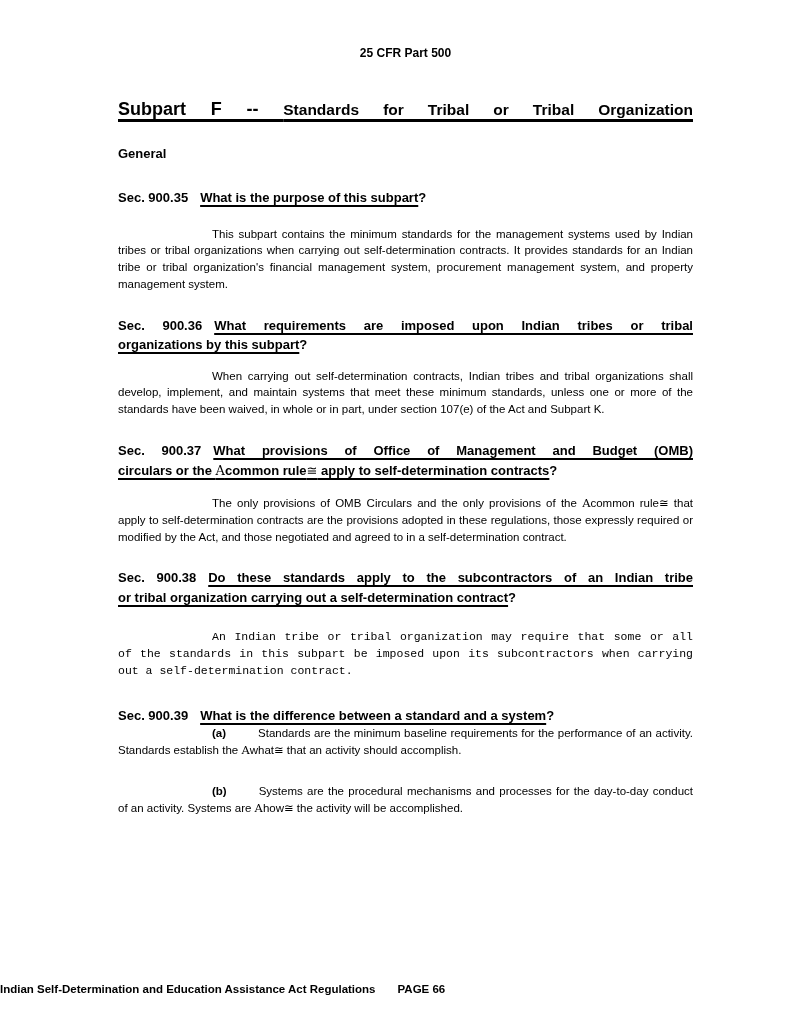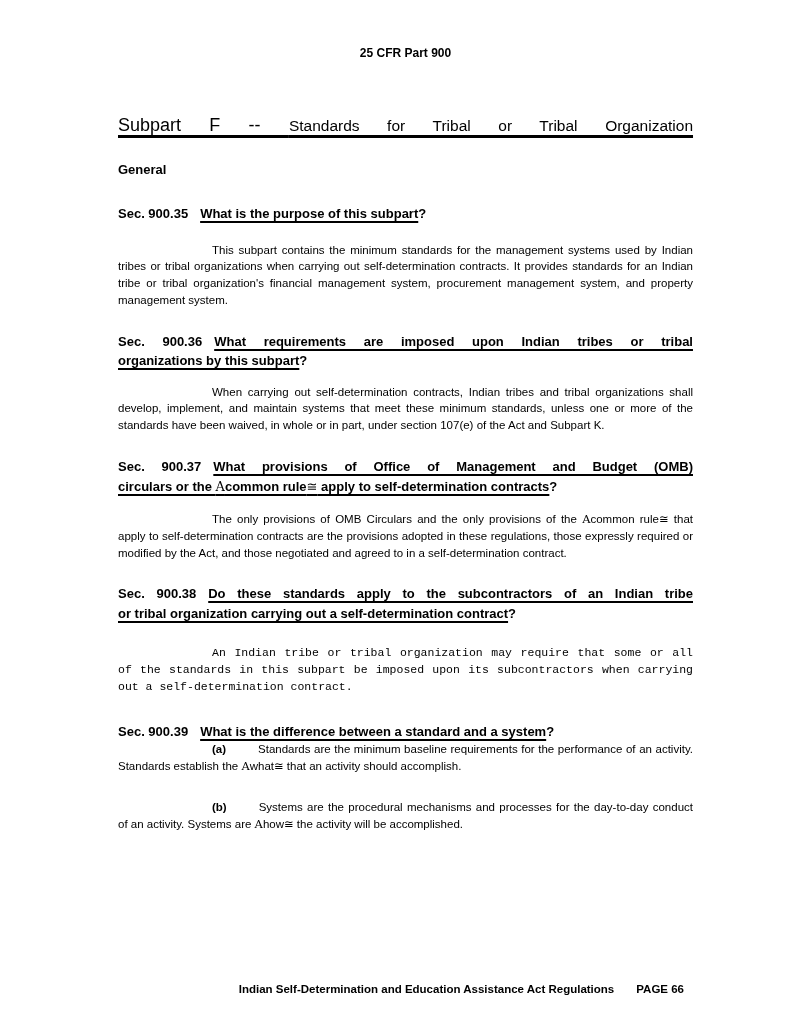--- a/index.html
+++ b/index.html
@@ -13,21 +13,21 @@
     position: absolute; left: 0; top: 0; width: 800px; height: 1035px;
     background: #ffffff;
   }
   .content { position: absolute; left: 118px; top: 0; width: 575px; }
 
   .running-header {
     margin-top: 46px; text-align: center;
     font-weight: bold; font-size: 12px; line-height: 14px;
   }
 
-  .doc-title { margin-top: 52px; font-weight: normal; }
+  .doc-title { margin-top: 36px; font-weight: bold; }
   .title-line1 { text-align: justify; text-align-last: justify; }
   .title-line { font-size: 15.5px; line-height: 26px; }
   .doc-title .big { font-size: 18px; }
   .doc-title .u {
     text-decoration: underline;
     text-decoration-thickness: 2.5px;
     text-underline-offset: 3.5px;
   }
 
   .general { margin-top: 24px; font-weight: bold; font-size: 13px; line-height: 14px; }
@@ -57,31 +57,31 @@
   .m-h37 { margin-top: 23px; }
   .m-p37 { margin-top: 15px; }
   .m-h38 { margin-top: 23px; }
   .m-p38 { margin-top: 22px; font-family: Liberation Mono, monospace; }
   .m-h39 { margin-top: 26px; }
   .m-pa  { }
   .m-pb  { margin-top: 24px; }
 
   .footer {
     position: absolute; left: 0; top: 982px; width: 684px;
-    text-align: right; font-weight: bold; font-size: 11.5px; line-height: 14px;
+    text-align: left; font-weight: bold; font-size: 11.5px; line-height: 14px;
   }
   .footer-gap { display: inline-block; width: 22px; }
 </style>
 </head>
 <body>
 
 <div class="page">
   <div class="content">
 
-    <div class="running-header">25 CFR Part 900</div>
+    <div class="running-header">25 CFR Part 500</div>
 
     <div class="doc-title">
       <div class="title-line1 title-line"><span class="u"><span class="big">Subpart F -- </span><span>Standards for Tribal or Tribal Organization</span></span></div>
     </div>
 
     <div class="general">General</div>
 
     <section>
       <h2 class="m-h35"><span>Sec. 900.35</span><span class="numgap"></span><span class="q">What is the purpose of this subpart</span><span>?</span></h2>
       <p class="body m-p35">This subpart contains the minimum standards for the management systems used by Indian tribes or tribal organizations when carrying out self-determination contracts. It provides standards for an Indian tribe or tribal organization's financial management system, procurement management system, and property management system.</p>

